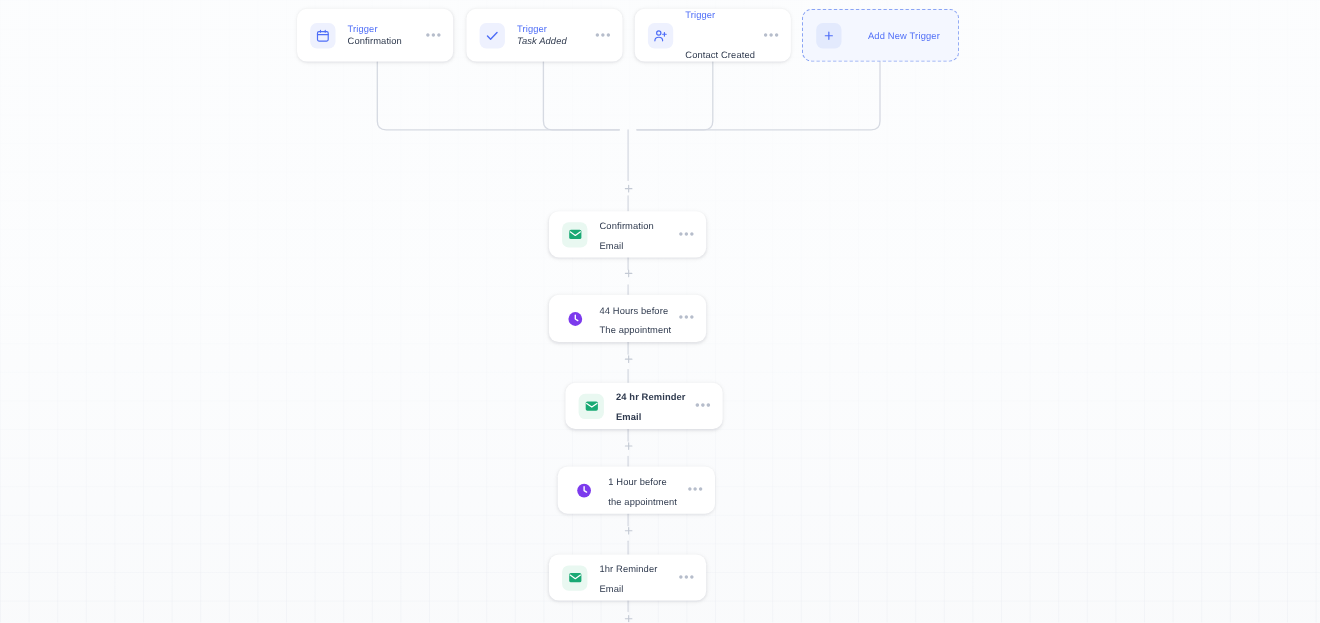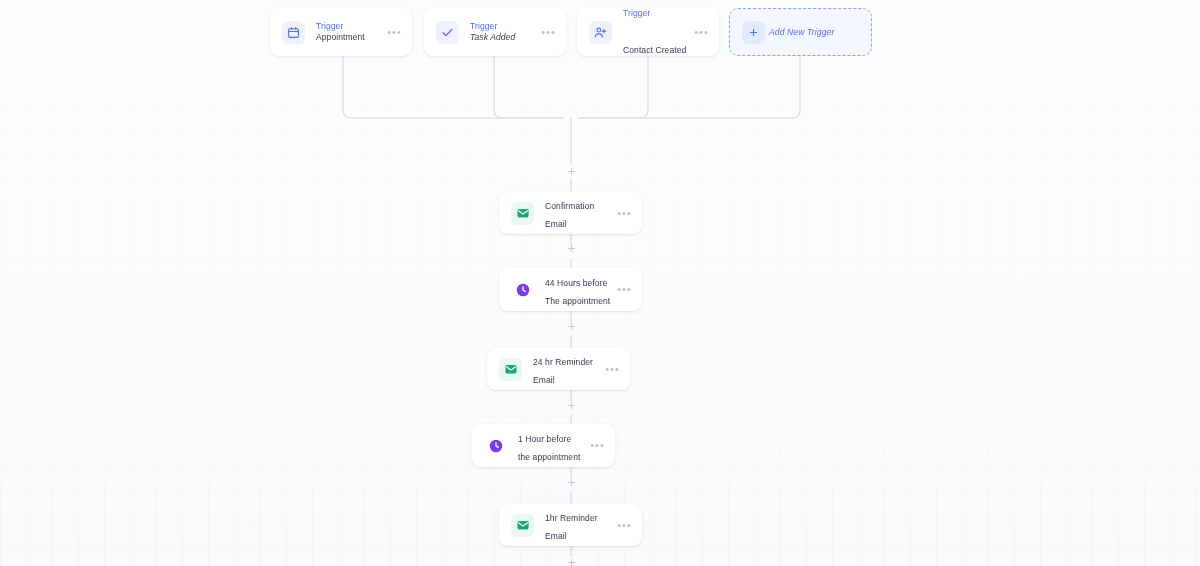--- a/index.html
+++ b/index.html
@@ -125,25 +125,24 @@
     height: 23px;
     border-radius: 6px;
     background: #e3eafd;
     flex: 0 0 auto;
     display: flex;
     align-items: center;
     justify-content: center;
   }
 
   .add-trigger-label {
-    margin-left: 4px;
+    margin-left: 24px;
     font-size: 8.5px;
     color: #4f6ef7;
     letter-spacing: 0.15px;
-    font-style: italic;
   }
 
   
   .plus-handle {
     position: absolute;
     width: 13px;
     height: 13px;
     display: flex;
     align-items: center;
     justify-content: center;
@@ -189,21 +188,21 @@
   <div class="node" style="left:270px; top:8px; width:142px; height:48px;">
     <span class="icon-box blue">
       <svg width="13" height="13" viewBox="0 0 24 24" fill="none" stroke="#4f6ef7" stroke-width="2" stroke-linecap="round" stroke-linejoin="round">
         <rect x="3" y="5" width="18" height="16" rx="2.5"></rect>
         <path d="M3 10h18"></path>
         <path d="M8 3v3M16 3v3"></path>
       </svg>
     </span>
     <span class="node-text">
       <span class="trigger-label" style="display:block;">Trigger</span>
-      <span class="trigger-sub" style="display:block;">Appointment</span>
+      <span class="trigger-sub" style="display:block;">Confirmation</span>
     </span>
     <span class="dots">•••</span>
   </div>
 
   <div class="node" style="left:424px; top:8px; width:142px; height:48px;">
     <span class="icon-box blue">
       <svg width="13" height="13" viewBox="0 0 24 24" fill="none" stroke="#4f6ef7" stroke-width="2.4" stroke-linecap="round" stroke-linejoin="round">
         <path d="M4 12.5l5.2 5.2L20 6.5"></path>
       </svg>
     </span>
@@ -288,34 +287,34 @@
         <circle cx="12" cy="12" r="9.4" fill="#7c3aed"></circle>
         <path d="M12 6.8V12l3.4 2.1" fill="none" stroke="#ffffff" stroke-width="1.9" stroke-linecap="round" stroke-linejoin="round"></path>
       </svg>
     </span>
     <span class="node-text">
       <span class="action-label">44 Hours before The appointment</span>
     </span>
     <span class="dots">•••</span>
   </div>
 
-  <div class="node" style="left:487px; top:348px; width:143px; height:42px;">
+  <div class="node" style="left:514px; top:348px; width:143px; height:42px;font-weight:bold;">
     <span class="icon-box green">
       <svg width="14" height="14" viewBox="0 0 24 24">
         <rect x="2.5" y="5" width="19" height="14.5" rx="2.6" fill="#19a974"></rect>
         <path d="M4 8.2l8 5.6 8-5.6" fill="none" stroke="#ffffff" stroke-width="1.9" stroke-linecap="round" stroke-linejoin="round"></path>
       </svg>
     </span>
     <span class="node-text">
       <span class="action-label">24 hr Reminder Email</span>
     </span>
     <span class="dots">•••</span>
   </div>
 
-  <div class="node" style="left:472px; top:424px; width:143px; height:43px;">
+  <div class="node" style="left:507px; top:424px; width:143px; height:43px;">
     <span class="icon-box purple">
       <svg width="16" height="16" viewBox="0 0 24 24">
         <circle cx="12" cy="12" r="9.4" fill="#7c3aed"></circle>
         <path d="M12 6.8V12l3.4 2.1" fill="none" stroke="#ffffff" stroke-width="1.9" stroke-linecap="round" stroke-linejoin="round"></path>
       </svg>
     </span>
     <span class="node-text">
       <span class="action-label">1 Hour before the appointment</span>
     </span>
     <span class="dots">•••</span>

